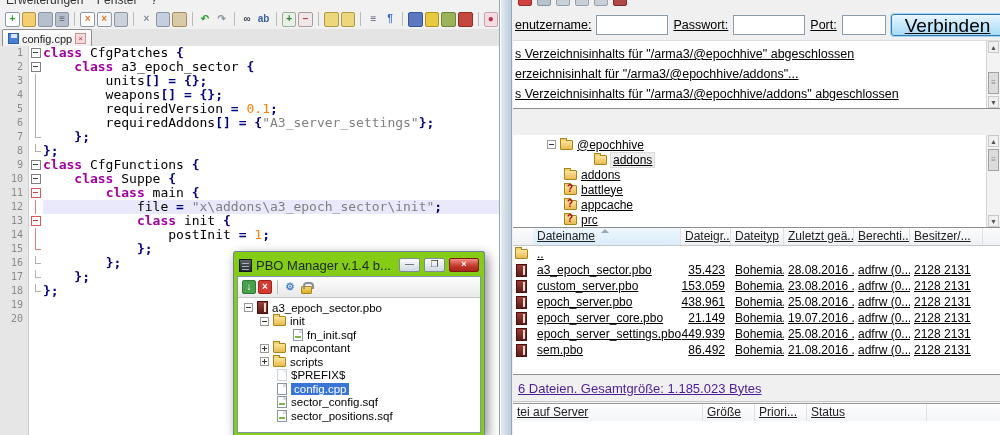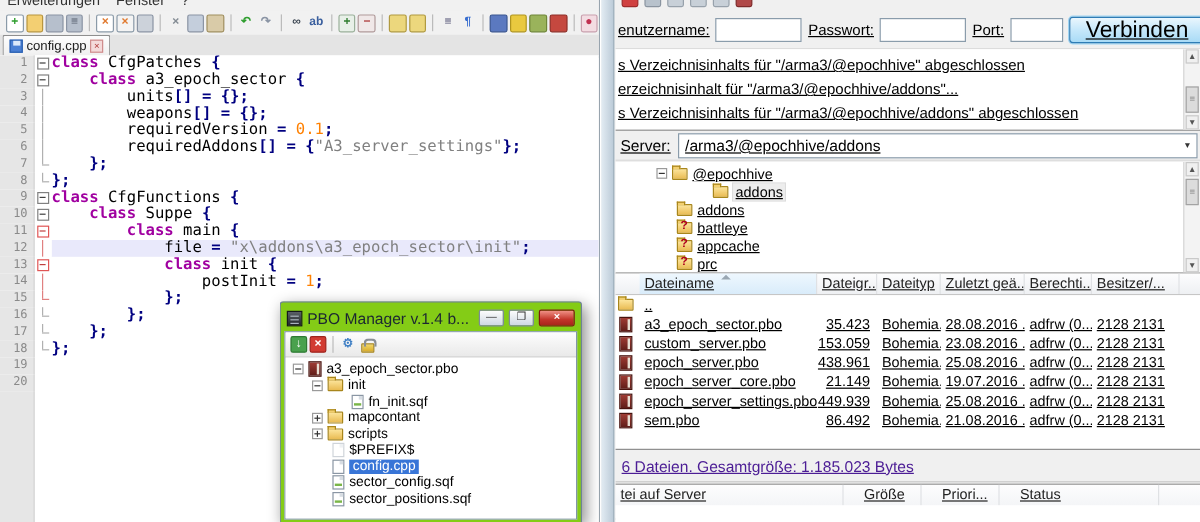--- a/index.html
+++ b/index.html
@@ -86,21 +86,21 @@
   #fz-list-head { top:228px; height:18px; background:linear-gradient(#fdfdfe,#eef0f3); border-bottom:1px solid #c6c6c6; display:flex; font-size:12px; color:#222; }
   .hcell { height:100%; border-right:1px solid #dfe1e4; padding:1px 0 0 4px; position:relative; overflow:hidden; white-space:nowrap; }
   .hcell.sorted { background:linear-gradient(#eef7fe,#d9ecfa); }
   .hcell.sorted::after { content:""; position:absolute; top:1px; left:46%; border-left:4px solid transparent; border-right:4px solid transparent; border-bottom:4px solid #9aa7b2; }
   #fz-list { top:246px; height:128px; background:#fff; overflow:hidden; }
   .frow { height:16px; display:flex; align-items:center; font-size:12px; color:#000; }
   .fcell { overflow:hidden; white-space:nowrap; flex:none; padding-left:4px; }
   .fcell.r { text-align:right; padding-right:6px; padding-left:0; }
   .ficon { width:20px; flex:none; display:flex; justify-content:center; }
   #fz-status { top:374px; height:28px; background:#f0f0f0; border-top:1px solid #909090; border-bottom:1px solid #c9c9c9; display:flex; align-items:center; padding-left:5px; font-size:13px; color:#4c1d95; }
-  #fz-queue-head { top:403px; height:30px; background:linear-gradient(#fdfdfe,#eef0f3); border-top:1px solid #9a9a9a; border-bottom:1px solid #c6c6c6; display:flex; font-size:12px; color:#222;gap:13px; }
+  #fz-queue-head { top:403px; height:30px; background:linear-gradient(#fdfdfe,#eef0f3); border-top:1px solid #9a9a9a; border-bottom:1px solid #c6c6c6; display:flex; font-size:12px; color:#222; }
   #fz-queue-body { top:421px; bottom:0; background:#fff; }
 
   
   #pbo { position:absolute; left:233px; top:251px; width:252px; height:184px; background:#84cc16; border:1px solid #6e8396; border-bottom:none; border-radius:3px 3px 0 0; padding:2px 3px 0 3px; box-shadow:3px 4px 12px rgba(0,0,0,.45); }
   #pbo-title { height:22px; display:flex; align-items:center; gap:4px; padding:0 2px; }
   .pbo-appicon { width:13px; height:13px; background:linear-gradient(#5a6068,#23272c); border:1px solid #15181c; position:relative; }
   .pbo-appicon::before { content:""; position:absolute; left:2px; top:3px; right:2px; border-top:1px solid #aab4be; box-shadow:0 3px 0 #aab4be, 0 6px 0 #aab4be; }
   #pbo-title .t { flex:1; font-size:13px; color:#1c2732; white-space:nowrap; overflow:hidden; }
   .wbtn { width:21px; height:14px; border:1px solid #7d8b99; border-radius:2px; background:linear-gradient(#fdfdfd,#cfd8e2); font-size:9px; line-height:11px; text-align:center; color:#333; }
   .wbtn.close { width:30px; background:linear-gradient(#f09186,#c3352a 60%,#a8251b); border-color:#7e1a12; color:#fff; font-weight:bold; }
@@ -301,27 +301,20 @@
           <div class="logline">erzeichnisinhalt für "/arma3/@epochhive/addons"...</div>
           <div class="logline">s Verzeichnisinhalts für "/arma3/@epochhive/addons" abgeschlossen</div>
         </div>
       <div class="vscroll">
         <div class="sb-btn sb-up">▲</div>
         <div class="sb-thumb" style="bottom:14px"></div>
         <div class="sb-btn sb-dn">▼</div>
       </div>
     </div>
 
-    <div class="fz-sec" id="fz-server">
-      <span class="lbl">Server:</span>
-      <div class="combo">
-        <span>/arma3/@epochhive/addons</span>
-        <span class="dd-arrow">▼</span>
-      </div>
-    </div>
 
     <div class="fz-sec" id="fz-tree">
       <div id="fz-tree-rows">
           <div class="trow" style="padding-left: 34px;">
             <span class="exp"></span>
             <span class="ic ic-folder"></span>
             <span>@epochhive</span>
           </div>
           <div class="trow" style="padding-left: 64px;">
             <span class="exp exp-spc"></span>

